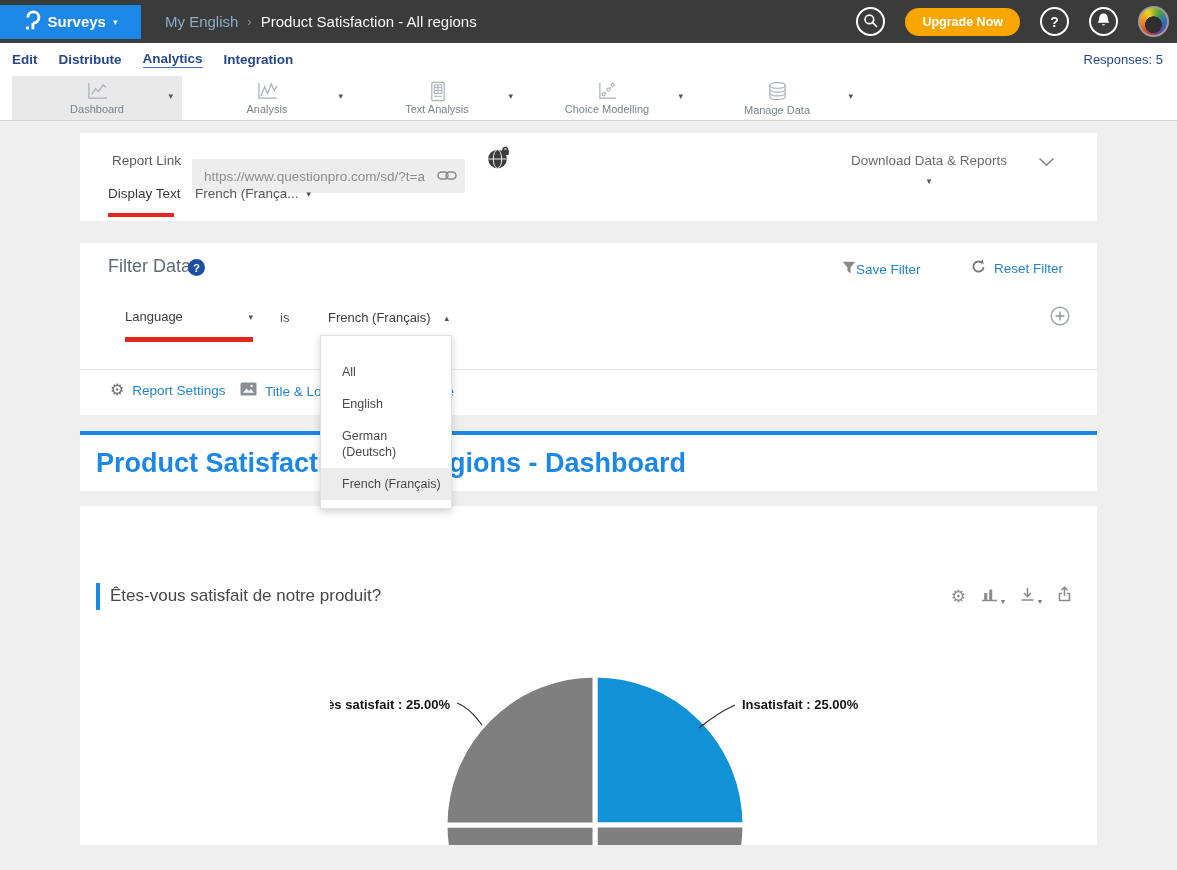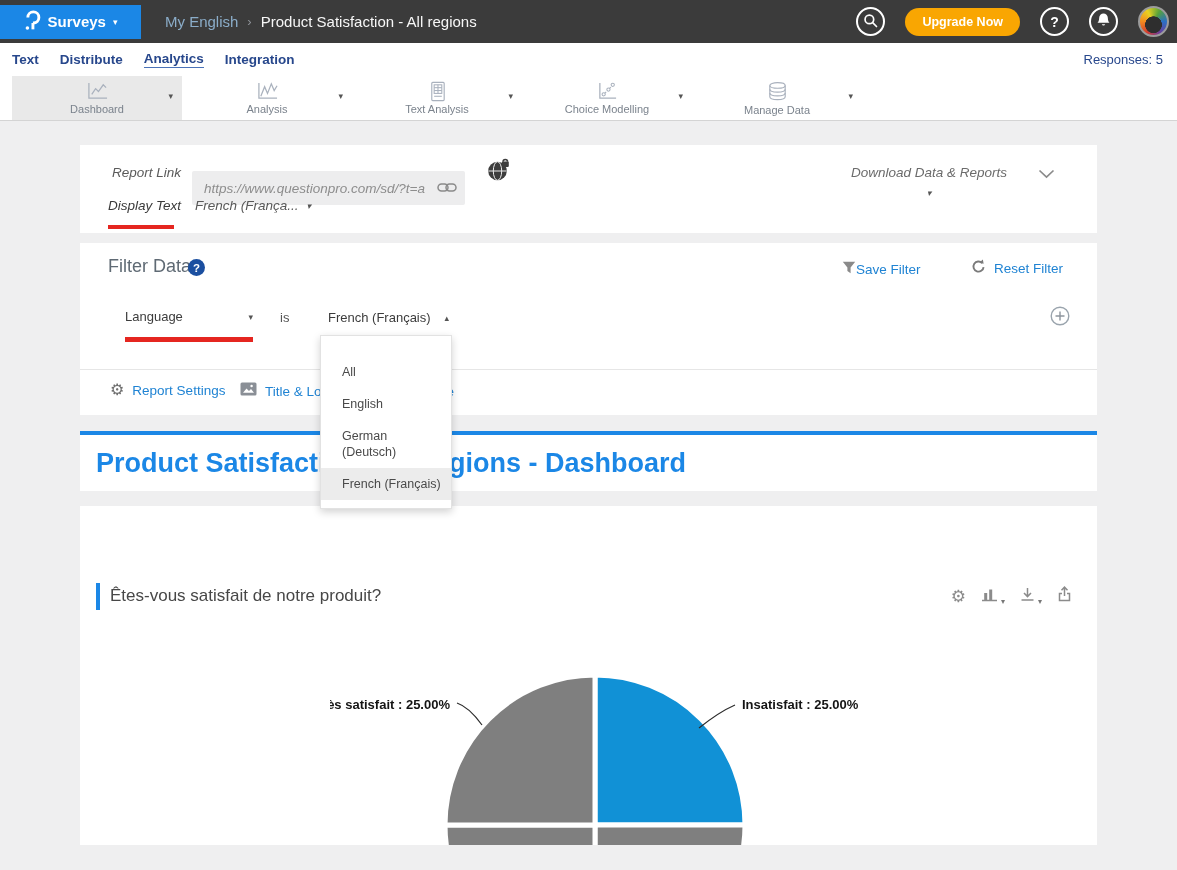--- a/index.html
+++ b/index.html
@@ -33,21 +33,21 @@
   
   .toolbar { position:absolute; left:0; top:76px; width:1177px; height:45px; background:#fff; border-bottom:1px solid #d4d4d4; padding-left:12px; display:flex; z-index:8; }
   .tool-group { position:relative; width:170px; height:44px; display:flex; flex-direction:column; align-items:center; justify-content:center; cursor:pointer; }
   .tool-group.active { background:#e9e9e9; }
   .tool-label { font-size:11px; color:#7b838d; margin-top:1px; }
   .tool-caret { position:absolute; right:9px; top:15px; font-size:9px; color:#555; cursor:pointer; }
   .tool-icon svg { display:block; }
 
   
   .card { position:absolute; left:80px; width:1017px; background:#fff; }
-  .card1 { top:145px; height:88px;font-style:italic; }
+  .card1 { top:133px; height:88px; }
   .card2 { top:243px; height:172px; }
   .card3 { top:431px; height:60px; border-top:4px solid #1b87e6; }
   .card4 { top:506px; height:60px; }
   .card5 { top:556px; height:289px; }
 
   
   .rl-label { position:absolute; left:32px; top:20px; font-size:13.5px; color:#5a5a5a; }
   .rl-input { position:absolute; left:112px; top:10px; width:273px; height:34px; background:#ededee; border-radius:2px; display:flex; align-items:center; padding:0 8px 0 12px; cursor:text;margin-top:16px; }
   .rl-url { flex:1; font-size:13.5px; color:#8d8d8d; white-space:nowrap; overflow:hidden; }
   .globe-wrap { position:absolute; left:407px; top:13px; cursor:pointer; }
@@ -140,21 +140,21 @@
               <path d="M8 1.5 a4.6 4.6 0 0 1 4.6 4.6 c0 3.6 1.1 4.6 1.9 5.4 H1.5 c0.8 -0.8 1.9 -1.8 1.9 -5.4 A4.6 4.6 0 0 1 8 1.5 Z" fill="#fff"></path>
               <path d="M6.2 13 a1.9 1.9 0 0 0 3.6 0 Z" fill="#fff"></path>
             </svg>
         </span>
       </div>
       <div class="avatar"></div>
     </div>
   </div>
 
   <div class="subnav">
-    <span class="subnav-item">Text</span>
+    <span class="subnav-item">Edit</span>
     <span class="subnav-item">Distribute</span>
     <span class="subnav-item active">Analytics</span>
     <span class="subnav-item">Integration</span>
     <span class="responses">Responses: 5</span>
   </div>
 
   <div class="toolbar">
     <div class="tool-group active">
       <span class="tool-icon">
         <svg width="25" height="21" viewBox="0 0 26 22">

